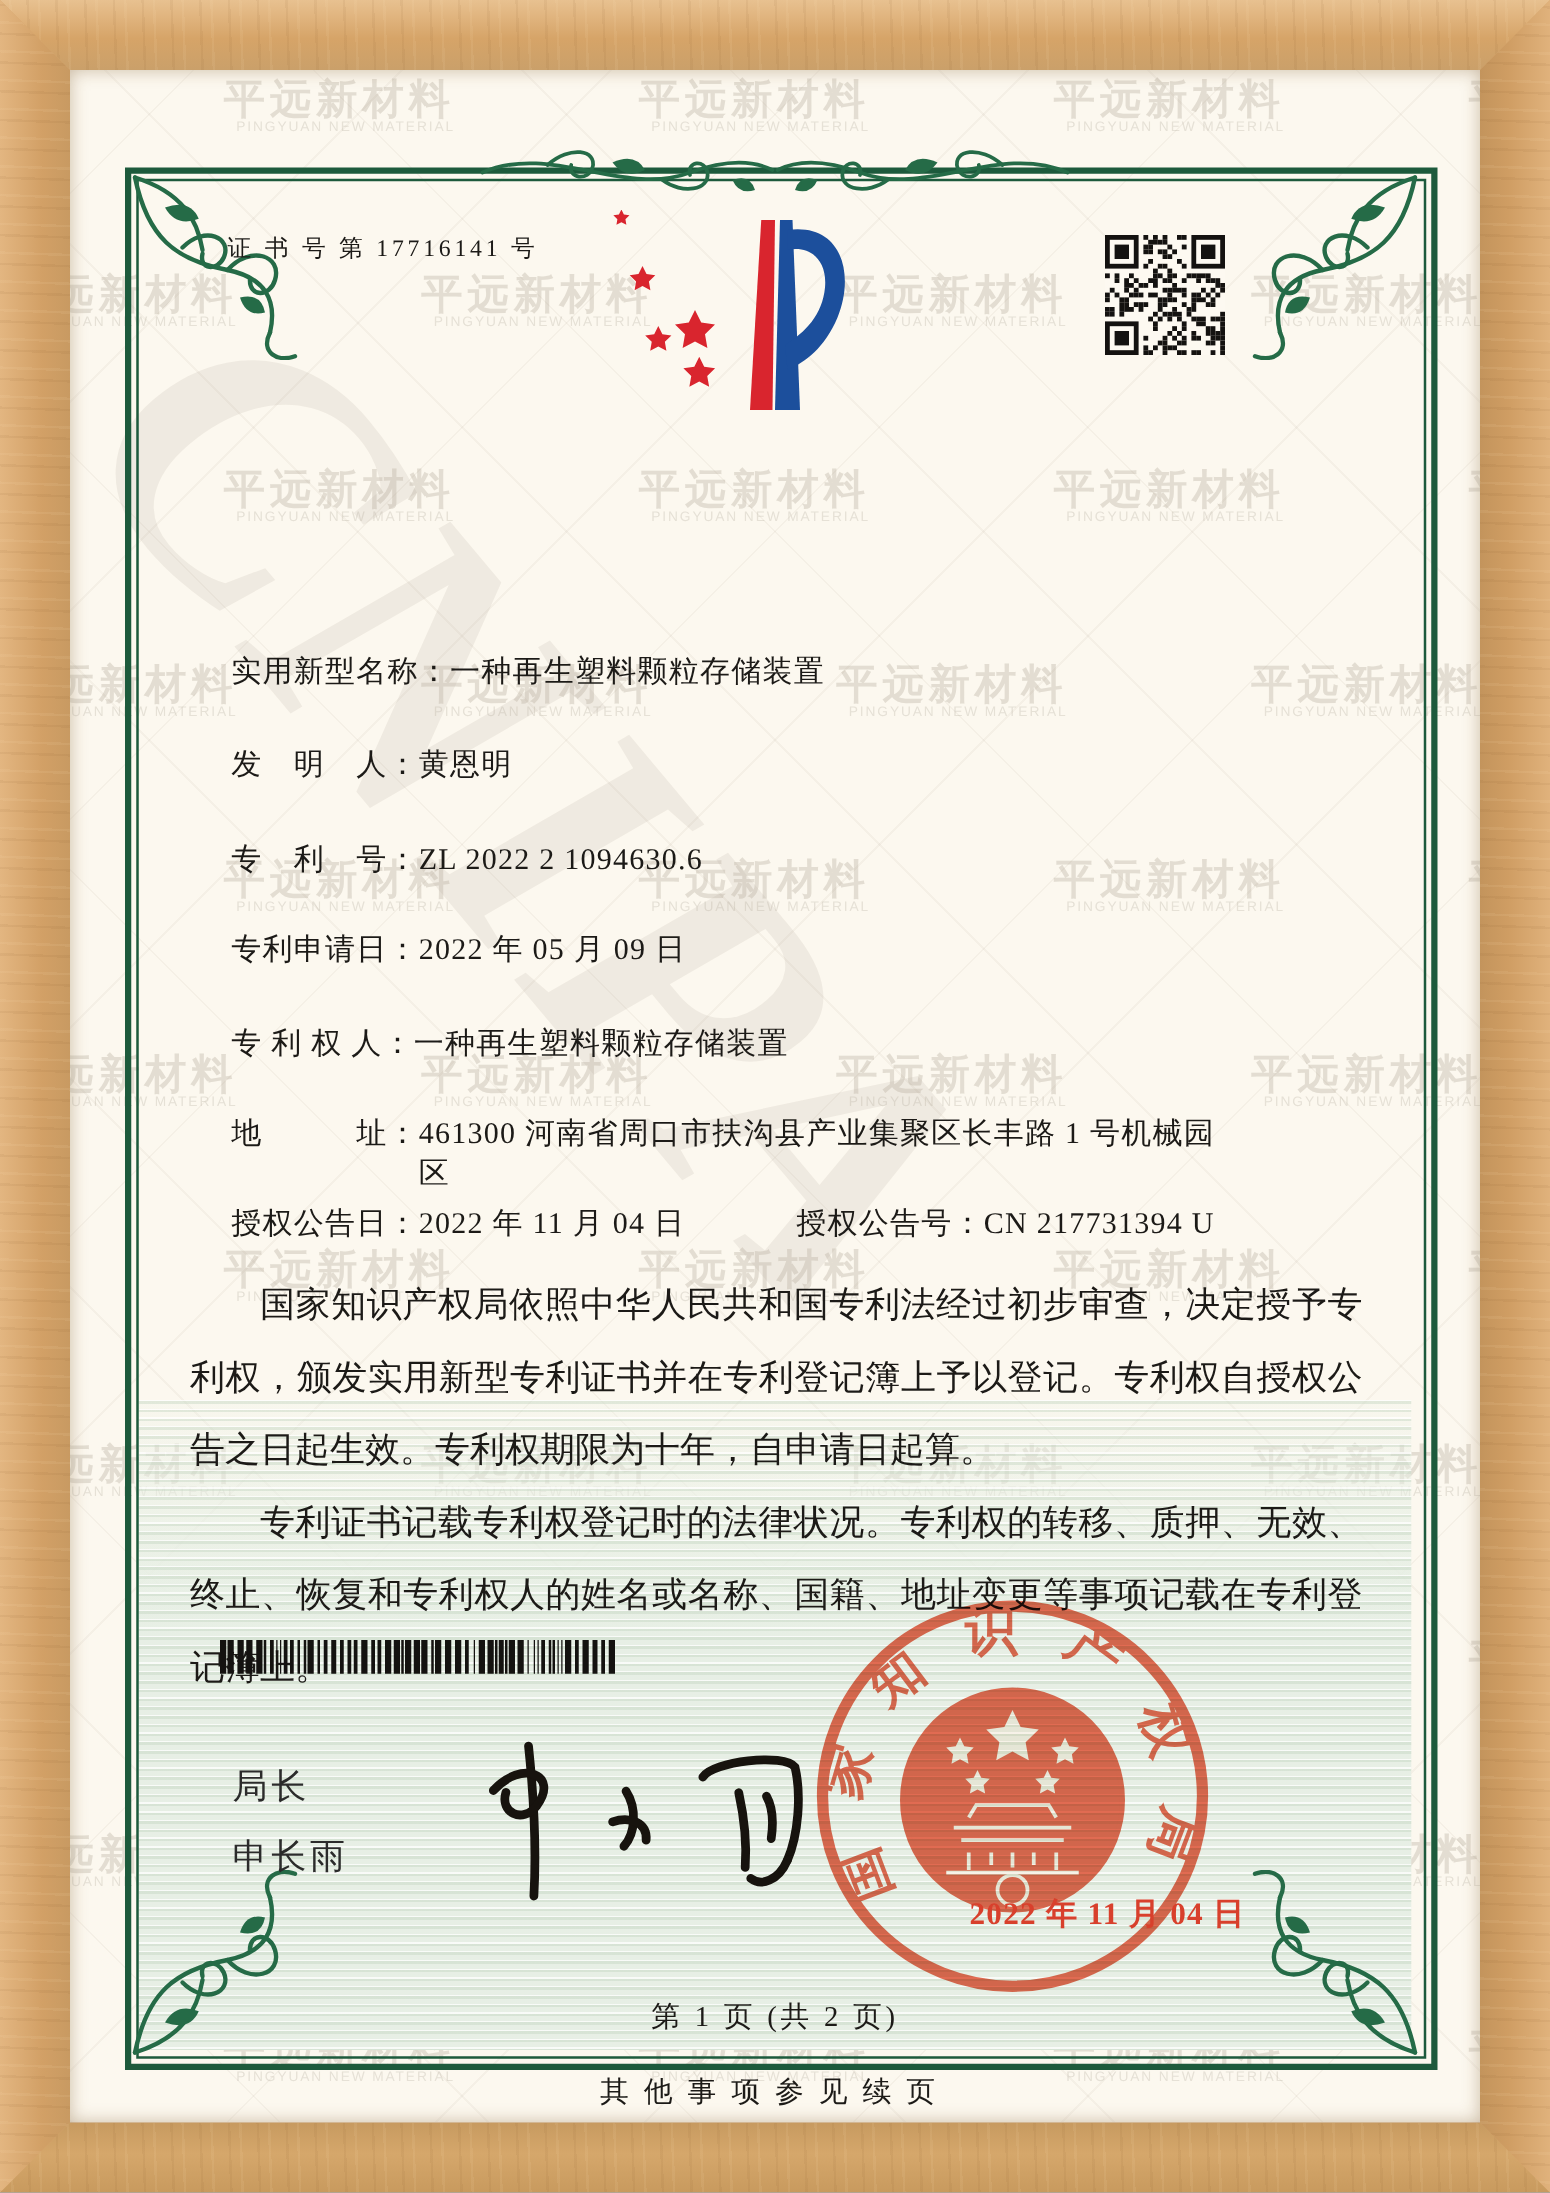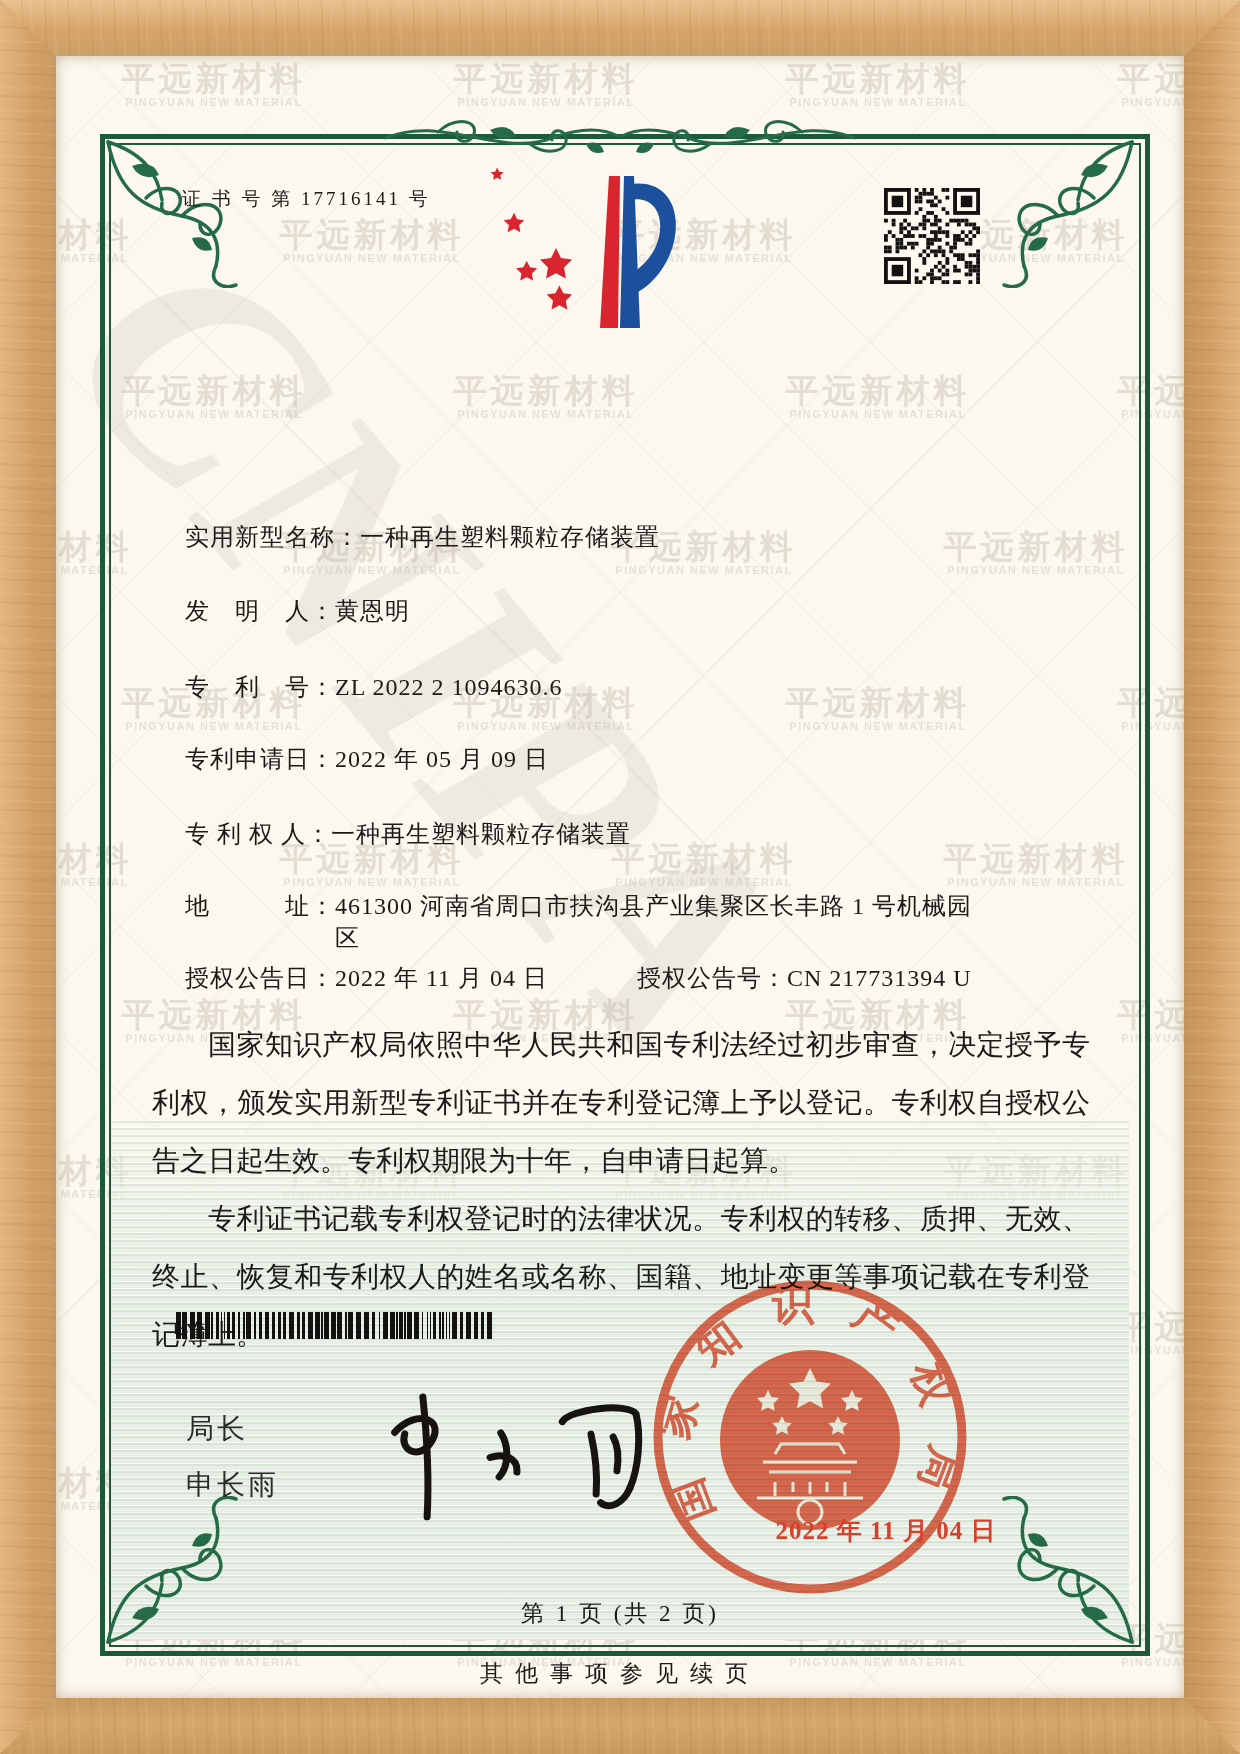--- a/index.html
+++ b/index.html
@@ -23,24 +23,24 @@
   .grain{position:absolute;inset:0;opacity:.5;
     background:repeating-linear-gradient(88deg,rgba(120,75,30,.14) 0 2px,transparent 2px 9px,rgba(255,230,190,.18) 9px 11px,transparent 11px 23px);}
   .grain.v{background:repeating-linear-gradient(2deg,rgba(120,75,30,.14) 0 2px,transparent 2px 9px,rgba(255,230,190,.18) 9px 11px,transparent 11px 23px);}
   
   .paper{position:absolute;left:56px;top:56px;width:1128px;height:1642px;background:#fcf8ef;
          box-shadow:inset 0 0 14px rgba(110,70,20,.35);}
   .lattice{position:absolute;inset:0;opacity:.55;pointer-events:none;
     background:repeating-linear-gradient(45deg,rgba(190,178,164,.22) 0 1.5px,transparent 1.5px 118px),
                repeating-linear-gradient(-45deg,rgba(190,178,164,.22) 0 1.5px,transparent 1.5px 118px);}
   .wm-layer{position:absolute;inset:0;overflow:hidden;pointer-events:none;}
-  .wm{position:absolute;width:300px;text-align:center;
+  .wm{position:absolute;width:300px;text-align:right;
       font-family:"Liberation Sans","DejaVu Sans",sans-serif;line-height:1.05;}
   .wm .cn{font-size:33px;font-weight:bold;letter-spacing:4px;color:rgba(168,158,144,.30);}
-  .wm .en{font-size:11px;font-weight:bold;letter-spacing:1.5px;color:rgba(168,158,144,.26);}
+  .wm .en{font-size:11px;font-weight:normal;letter-spacing:1.5px;color:rgba(168,158,144,.26);}
   .ghost{position:absolute;left:210px;top:130px;font-size:300px;font-weight:bold;
          font-family:"Liberation Serif",serif;font-style:italic;color:rgba(182,172,158,.18);
          letter-spacing:6px;transform:rotate(50deg);transform-origin:0 0;pointer-events:none;}
   
   .gframe{position:absolute;left:100px;top:134px;width:1040px;height:1512px;
           border:5px solid #1d5a3c;}
   .gframe-inner{position:absolute;inset:4px;border:2px solid #1d5a3c;}
   .green-zone{position:absolute;left:111px;top:1120px;width:1018px;height:520px;
     background:linear-gradient(180deg,rgba(229,238,227,0) 0,rgba(229,238,227,.85) 140px,#e6eee4 190px);}
   .green-zone::after{content:"";position:absolute;inset:0;

